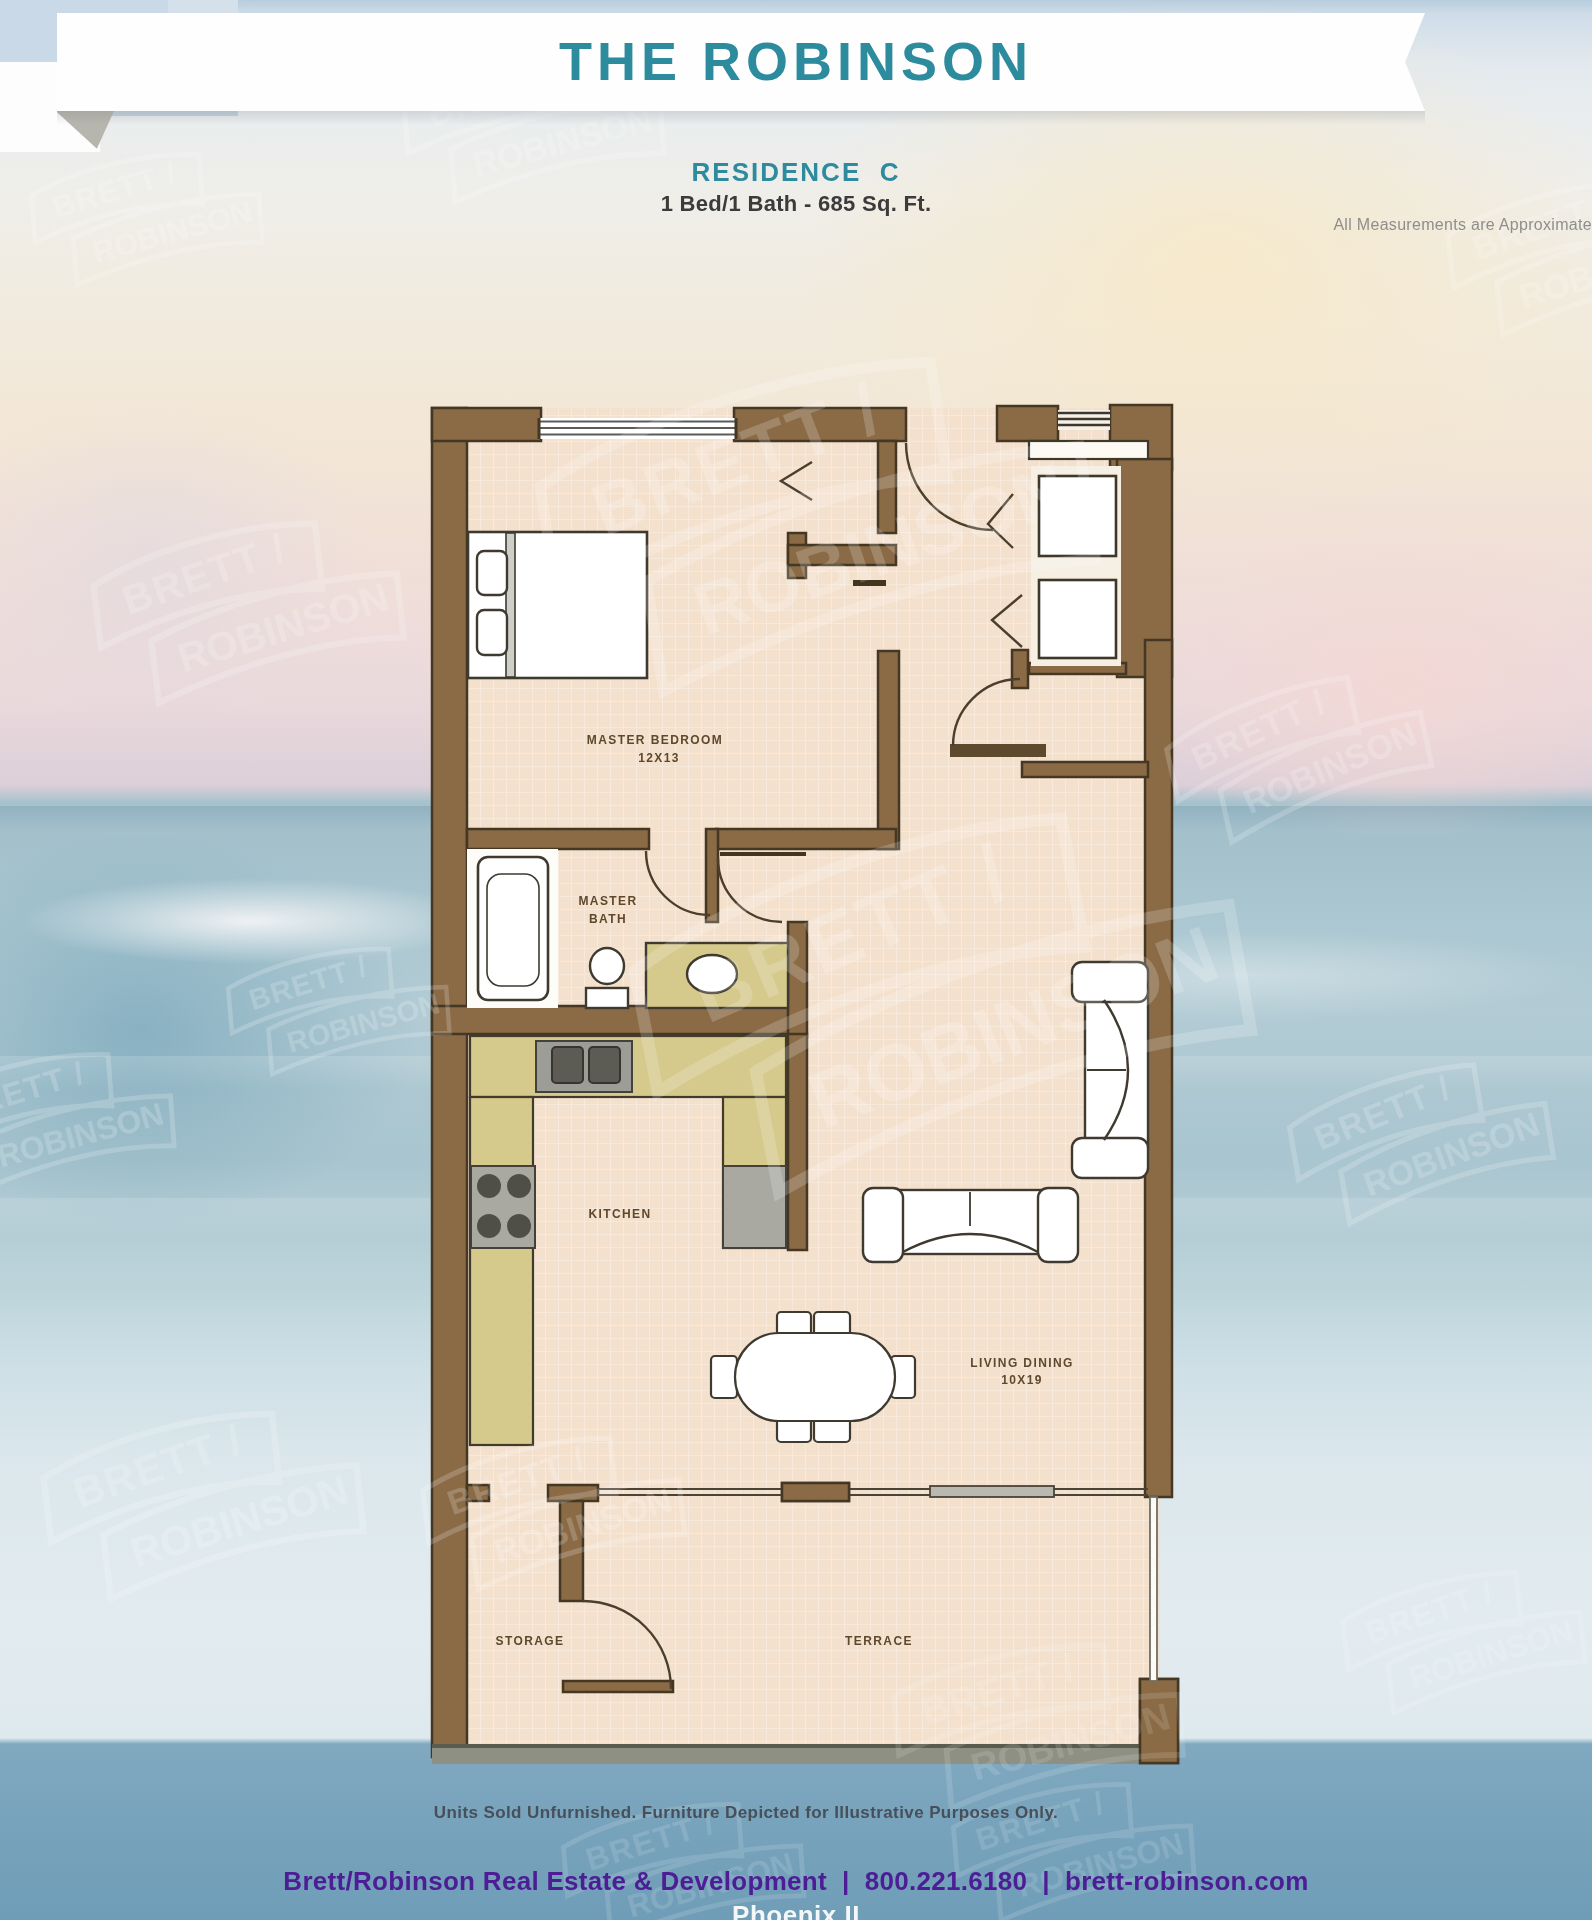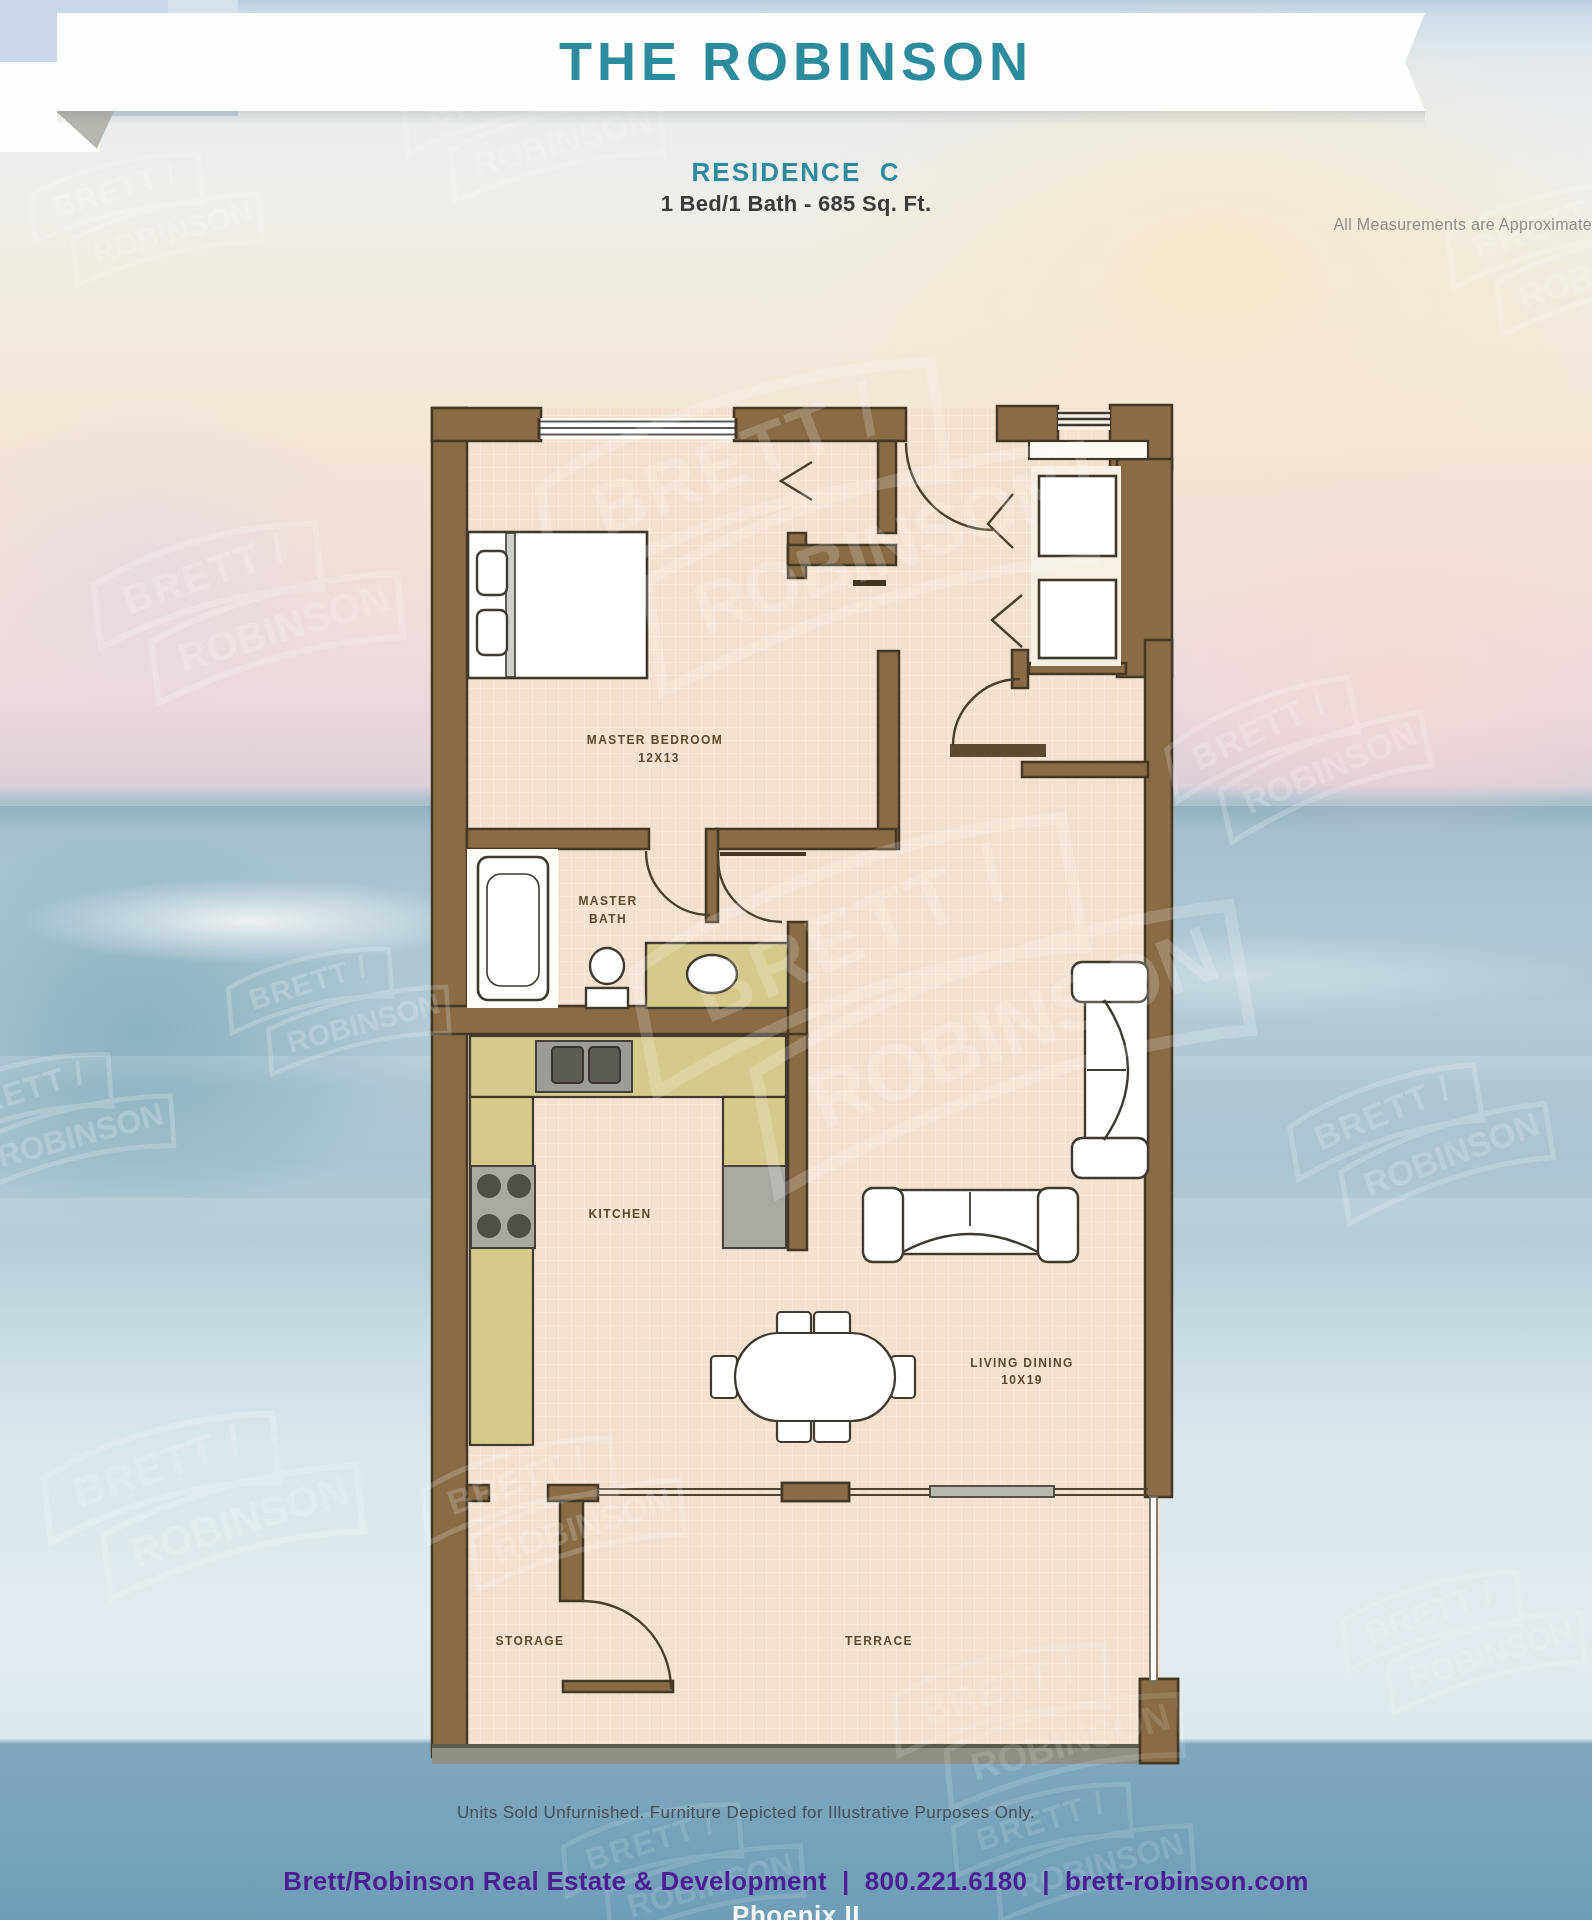--- a/index.html
+++ b/index.html
@@ -257,15 +257,15 @@
   <div class="abs" style="left:0;top:62px;width:100px;height:90px;background:#fdfdfd;"></div>
   <div class="abs" style="left:57px;top:111px;width:57px;height:42px;background:#b7b6ae;clip-path:polygon(0 0,100% 0,70% 90%,0 3%);"></div>
   <div class="abs" style="left:57px;top:13px;width:1368px;height:98px;background:#fefefe;clip-path:polygon(0 0,100% 0,98.55% 50%,100% 100%,0 100%);"></div>
   <div class="abs" style="left:57px;top:111px;width:1368px;height:14px;background:linear-gradient(180deg,rgba(110,118,122,.20),rgba(110,118,122,0));"></div>
   <div class="abs" style="left:0;top:30px;width:1592px;height:60px;text-align:center;color:#2d8b9e;font-size:54px;font-weight:bold;letter-spacing:5px;">THE ROBINSON</div>
 
   <div class="abs" style="left:0;top:157px;width:1592px;text-align:center;color:#2e8b9d;font-size:26px;font-weight:bold;letter-spacing:2px;">RESIDENCE&nbsp;&nbsp;C</div>
   <div class="abs" style="left:0;top:191px;width:1592px;text-align:center;color:#3b3b3b;font-size:22px;font-weight:bold;letter-spacing:0.3px;">1 Bed/1 Bath - 685 Sq. Ft.</div>
   <div class="abs" style="left:0;top:216px;width:1592px;text-align:right;color:#8e8e8e;font-size:16px;letter-spacing:0.3px;">All Measurements are Approximate</div>
 
-  <div class="abs" style="left:0;top:1803px;width:1492px;text-align:center;color:#47505a;font-size:17px;font-weight:normal;letter-spacing:0.4px;">Units Sold Unfurnished. Furniture Depicted for Illustrative Purposes Only.</div>
+  <div class="abs" style="left:0;top:1803px;width:1492px;text-align:center;color:#47505a;font-size:17px;font-weight:bold;letter-spacing:0.4px;">Units Sold Unfurnished. Furniture Depicted for Illustrative Purposes Only.</div>
   <div class="abs" style="left:0;top:1866px;width:1592px;text-align:center;color:#4c1d95;font-size:26px;font-weight:bold;letter-spacing:0.3px;">Brett/Robinson Real Estate &amp; Development&nbsp; | &nbsp;800.221.6180&nbsp; | &nbsp;brett-robinson.com</div>
   <div class="abs" style="left:0;top:1900px;width:1592px;text-align:center;color:#f3f7f8;font-size:26px;font-weight:bold;letter-spacing:0.5px;">Phoenix II</div>
 
 </body></html>

